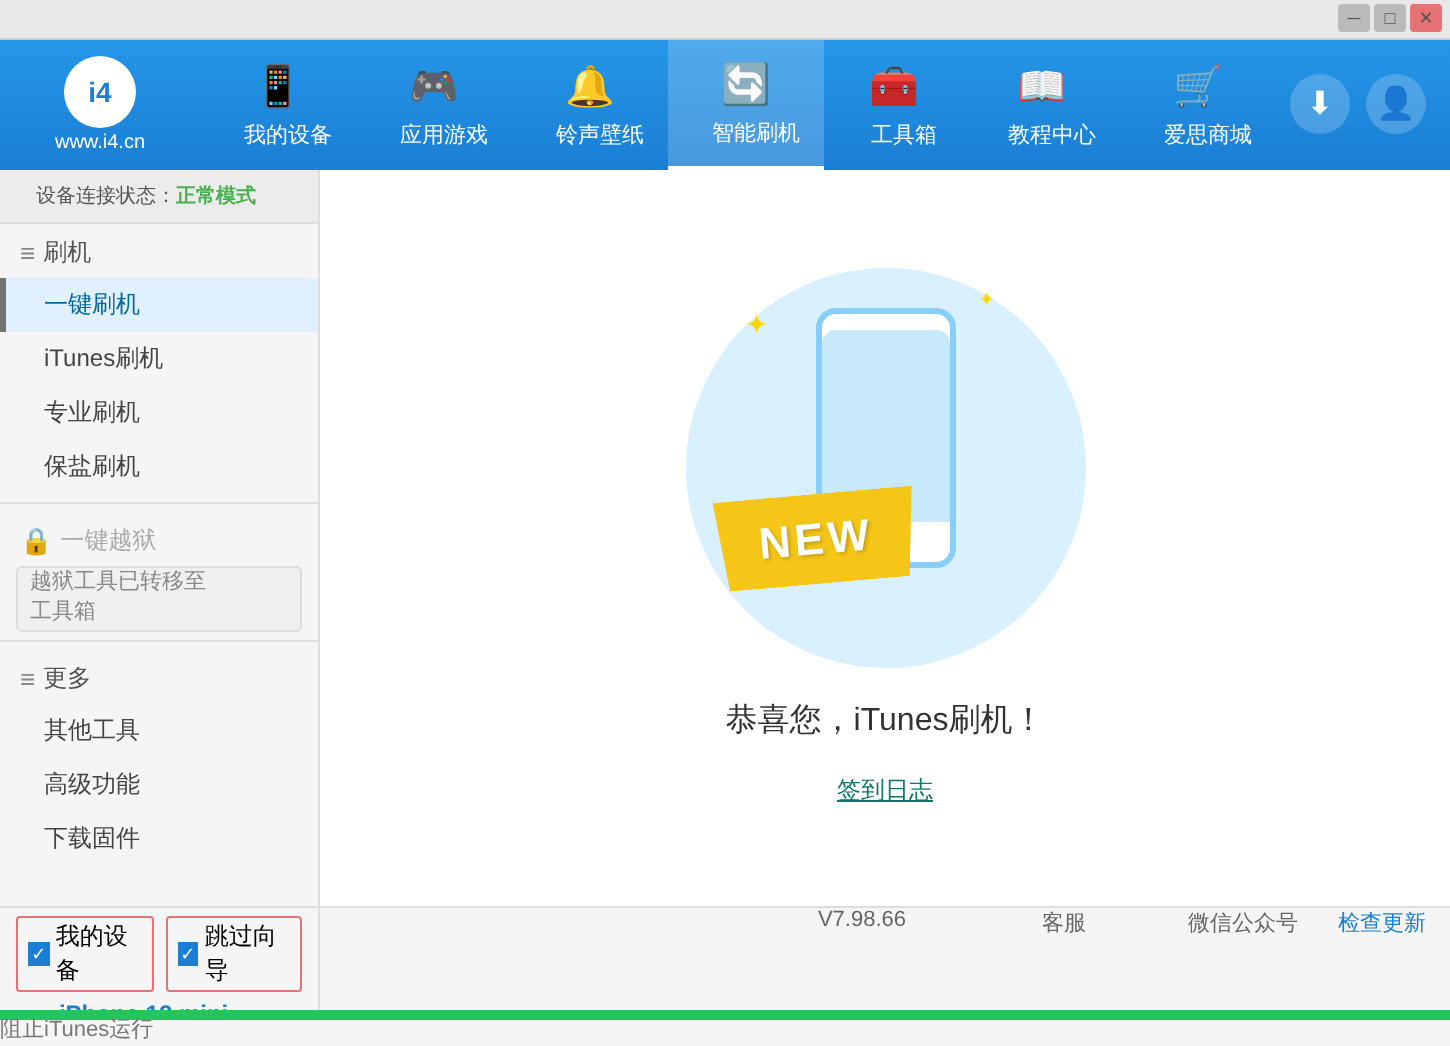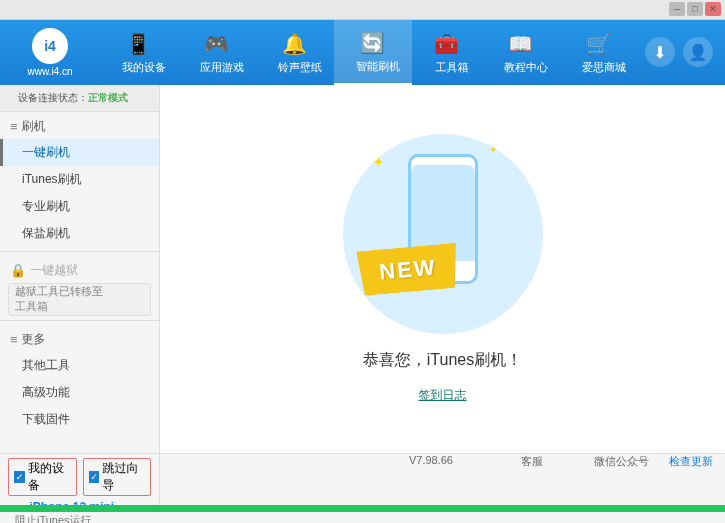--- a/index.html
+++ b/index.html
@@ -288,26 +288,26 @@
     .device-name {
       color: #1a7fd4;
       font-weight: bold;
       font-size: 12px;
     }
     .device-info { color: #777; font-size: 11px; }
     .status-right-item { cursor: pointer; }
 
     .itunes-bar {
       background: #f5f5f5;
-      border-top: 7px solid #22c55e;
-      padding: 1px 15px;
+      border-top: 5px solid #22c55e;
+      padding: 1px 0;
       font-size: 11px;
       color: #777;
       height: 18px;
-      display: flex; align-items: flex-start;
+      display: flex; align-items: flex-end;
     }
 
     .app-layout {
       display: flex;
       flex-direction: column;
       height: 523px;
     }
   </style>
 </head>
 <body>

